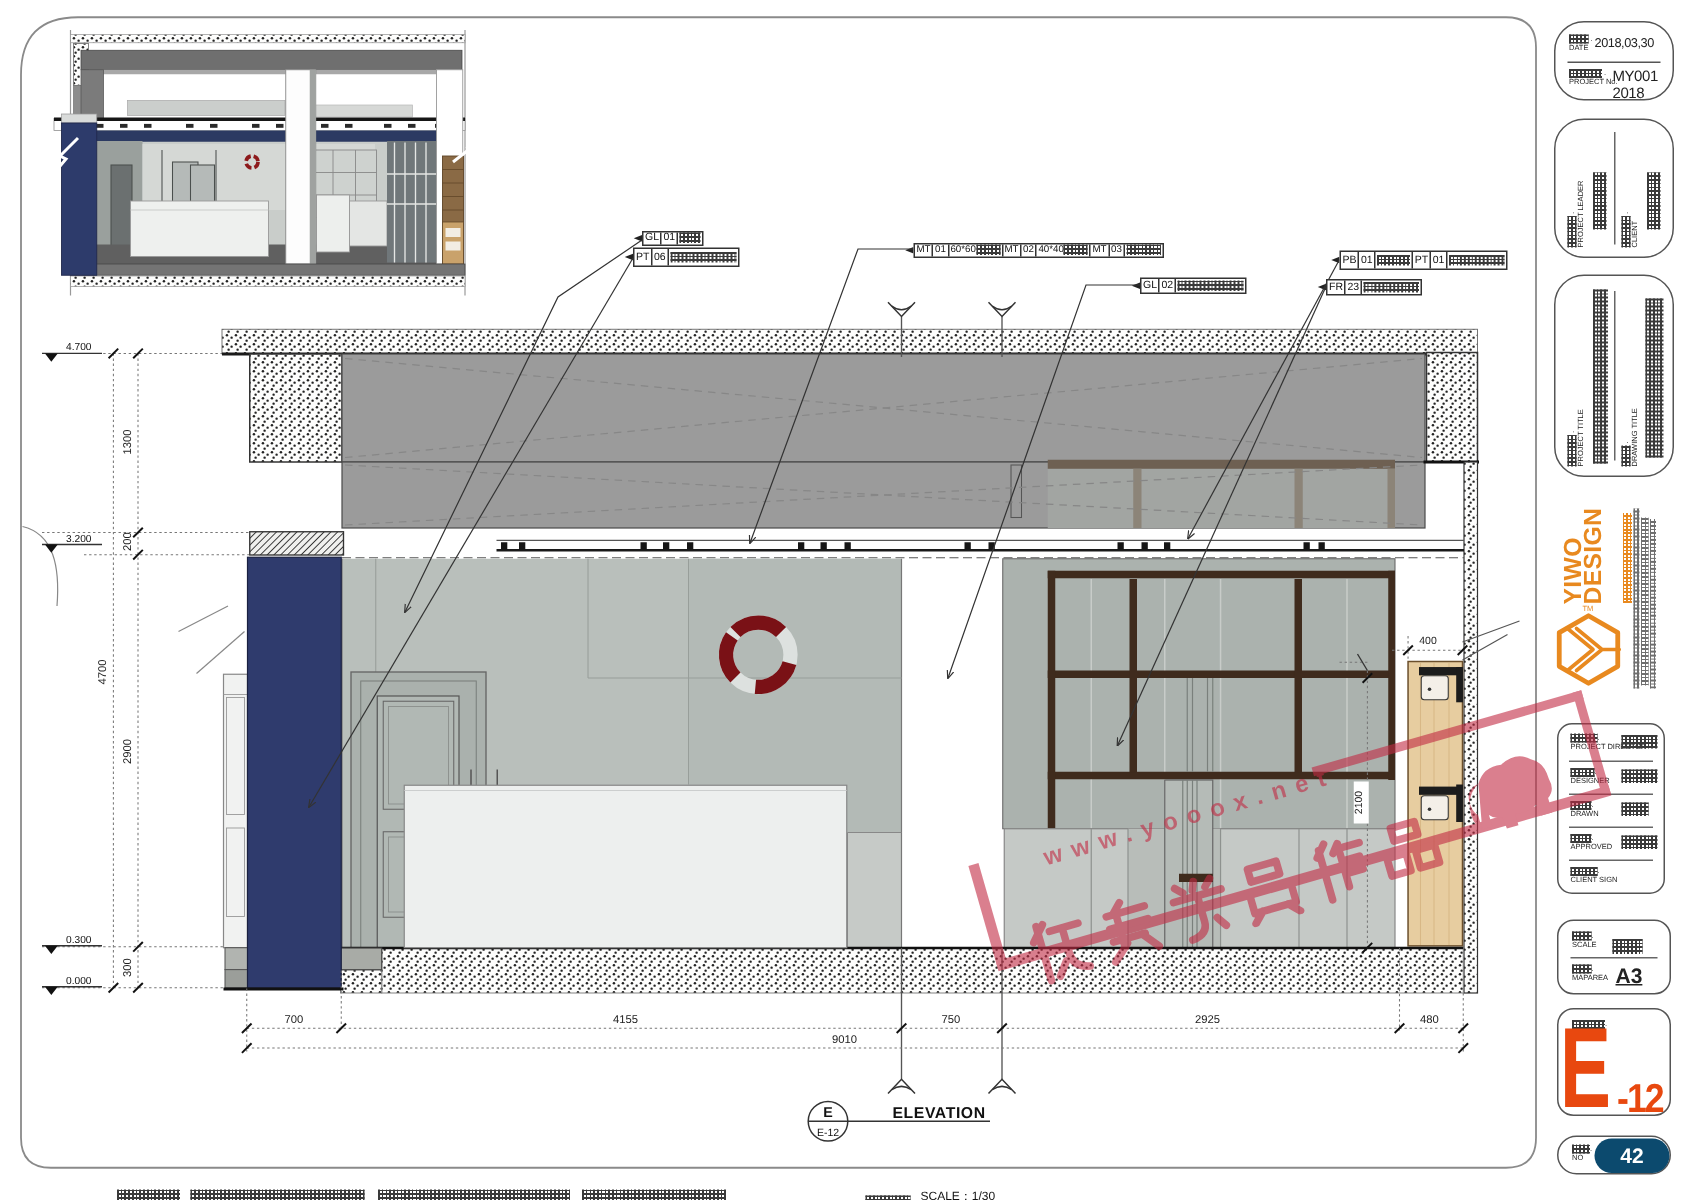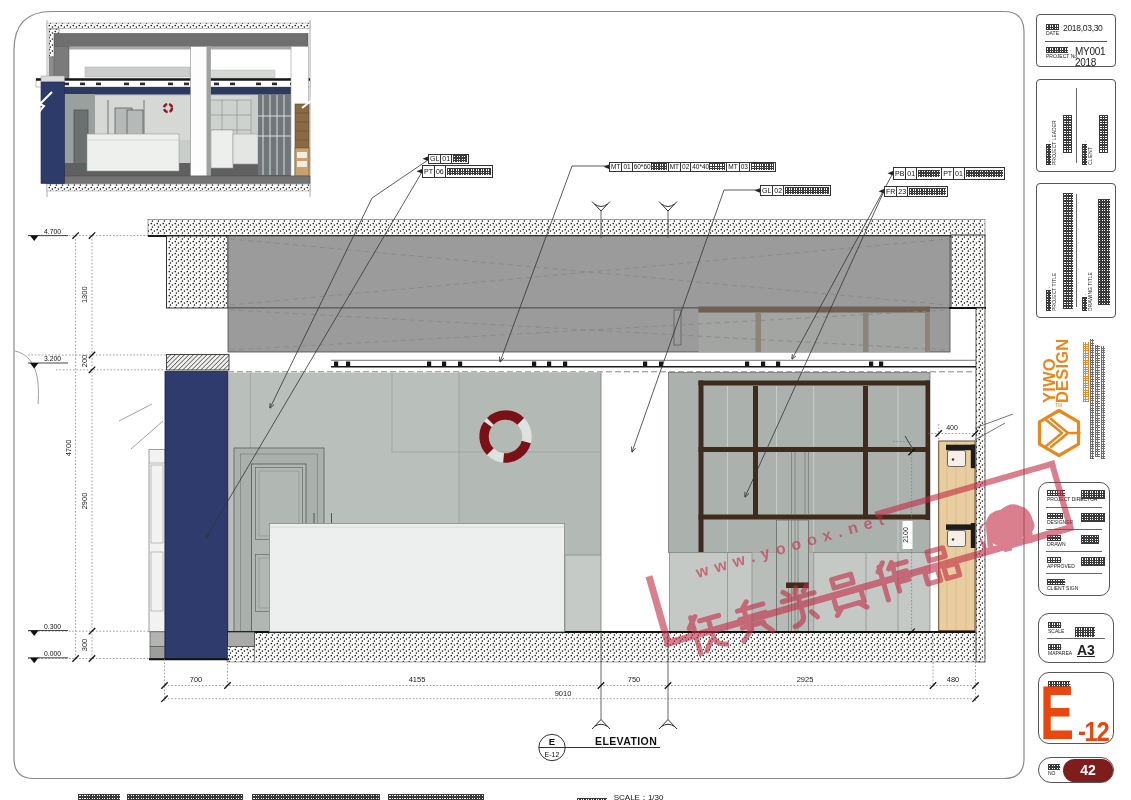--- a/index.html
+++ b/index.html
@@ -6,21 +6,21 @@
 #page{position:relative;width:1131px;height:800px;overflow:hidden;background:#fff;
   font-family:"Liberation Sans",sans-serif;color:#222;}
 #page *{box-sizing:border-box;}
 svg{position:absolute;left:0;top:0;}
 .zh{display:inline-block;vertical-align:middle;
   background:repeating-linear-gradient(90deg,#3a3a3a 0 1.1px,rgba(0,0,0,0) 1.1px 2.5px),
              repeating-linear-gradient(180deg,#3a3a3a 0 1.1px,rgba(0,0,0,0) 1.1px 2.5px);}
 .zhg{display:inline-block;vertical-align:middle;
   background:repeating-linear-gradient(90deg,#6e6e6e 0 1px,rgba(0,0,0,0) 1px 2.4px),
              repeating-linear-gradient(180deg,#6e6e6e 0 1px,rgba(0,0,0,0) 1px 2.4px);}
-.box{position:absolute;border:1px solid #555;border-radius:4px;background:#fff;}
+.box{position:absolute;border:1px solid #555;border-radius:20px;background:#fff;}
 .lbl{position:absolute;display:flex;align-items:stretch;border:1px solid #333;background:#fff;
   font-size:7px;line-height:1;color:#111;}
 .lbl span{display:flex;align-items:center;justify-content:center;border-right:1px solid #333;padding:0 1px;}
 .lbl span:last-child{border-right:none;}
 </style>
 </head>
 <body>
 <div id="page">
 
 <svg width="1131" height="800" viewBox="0 0 1131 800">
@@ -687,21 +687,21 @@
 </div>
 
 <div class="box" style="left:1038px;top:672px;width:76px;height:72px;border-radius:11px;">
   <div style="position:absolute;left:9px;top:7px;font-size:5px;"><span class="zh" style="width:22px;height:6px;"></span>.<br>DWG NO.</div>
   <div style="position:absolute;left:1px;top:2px;font-size:76px;line-height:76px;font-weight:bold;color:#e8480f;transform:scaleX(0.67);transform-origin:left;">E</div>
   <div style="position:absolute;left:39px;top:46px;font-size:27px;line-height:27px;font-weight:bold;color:#e8480f;letter-spacing:-1.5px;transform:scaleX(0.88);transform-origin:left;">-12</div>
 </div>
 
 <div class="box" style="left:1038px;top:757px;width:76px;height:26px;border-radius:13px;">
   <div style="position:absolute;left:9px;top:5px;font-size:5px;"><span class="zh" style="width:12px;height:6px;"></span>.<br>NO</div>
-  <div style="position:absolute;left:24px;top:1px;width:50px;height:23px;border-radius:12px;background:#7f1d1d;color:#fff;font-size:14px;font-weight:bold;text-align:center;line-height:23px;">42</div>
+  <div style="position:absolute;left:24px;top:1px;width:50px;height:23px;border-radius:12px;background:#0c4a6e;color:#fff;font-size:14px;font-weight:bold;text-align:center;line-height:23px;">42</div>
 </div>
 
 <div id="stamp" style="position:absolute;left:660px;top:470px;width:420px;height:140px;color:#c22b44;">
 
 <div style="position:absolute;left:0;top:0;width:420px;height:140px;transform:rotate(-16deg);transform-origin:center;opacity:0.6;">
 <div style="position:absolute;left:222px;top:43.7px;width:187px;height:6.5px;background:currentColor;"></div>
 <div style="position:absolute;left:-15.9px;top:110px;width:425px;height:6.5px;background:currentColor;"></div>
 <div style="position:absolute;left:-15.9px;top:43.7px;width:6.5px;height:72.8px;background:currentColor;"></div>
 <div style="position:absolute;left:402.8px;top:43.7px;width:6.5px;height:72.8px;background:currentColor;"></div>
 <div style="position:absolute;left:34px;top:44.5px;font-size:16px;font-weight:bold;letter-spacing:6.5px;white-space:nowrap;">www.yooox.net</div>

